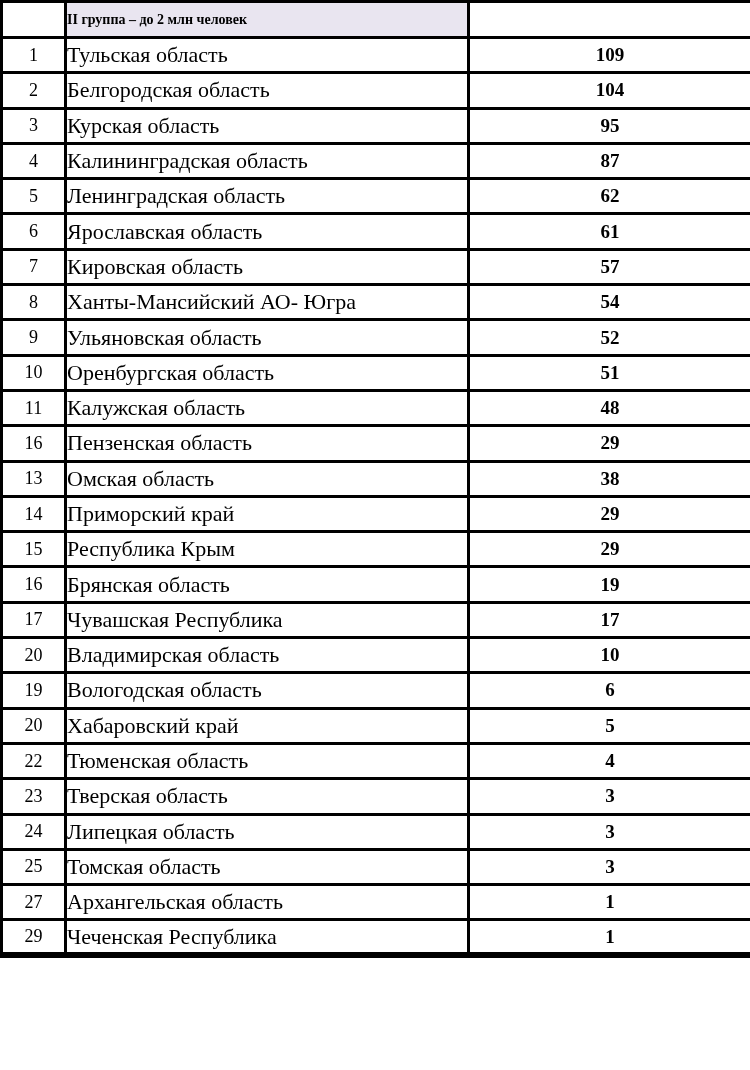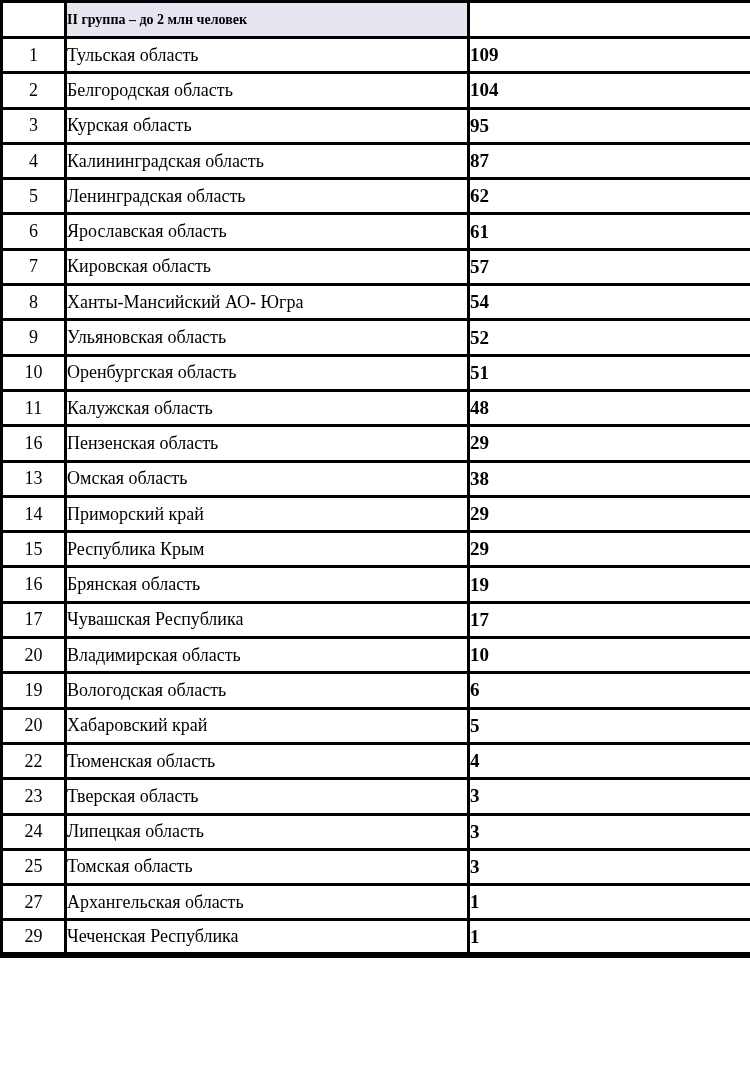--- a/index.html
+++ b/index.html
@@ -45,24 +45,25 @@
   }
   td.header-value-cell {
     background: #ffffff;
   }
   td.num-cell {
     text-align: center;
     font-size: 18px;
   }
   td.name-cell {
     text-align: left;
-    font-size: 18px;
+    font-size: 22px;
     padding-left: 7px;
   }
   td.value-cell {
+    text-align: center;
     font-size: 19px;
     font-weight: bold;
   }
   tr.data-row:last-child td {
     border-bottom: 6px solid #000000;
   }
 </style>
 </head>
 <body>
 

